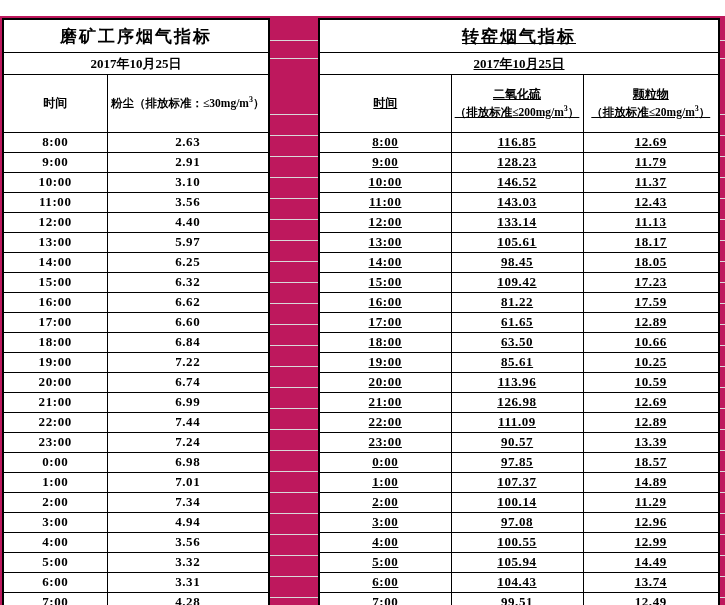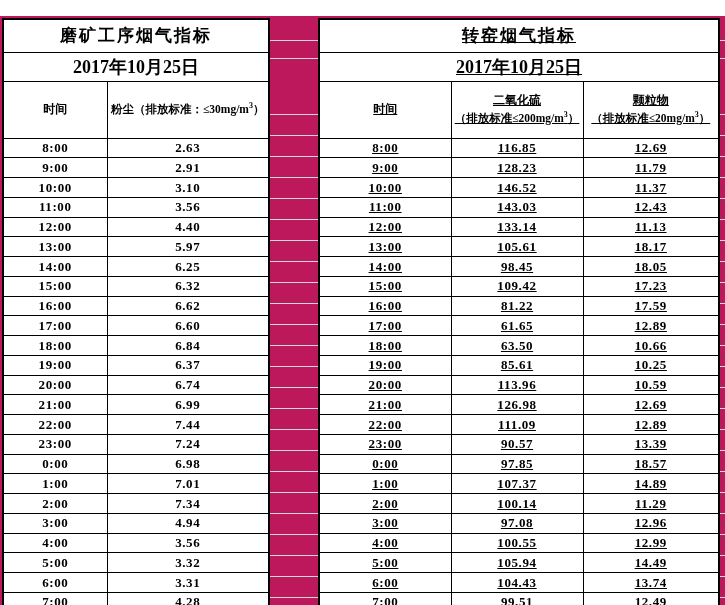--- a/index.html
+++ b/index.html
@@ -39,21 +39,21 @@
     border-collapse:collapse; table-layout:fixed;
     background:#ffffff; border:2px solid #000;
   }
   table.t-left  { width:266px; height:596px; }
   table.t-right { width:400px; height:596px; }
   td {
     border:1.5px solid #000; text-align:center; vertical-align:middle;
     padding:0; overflow:hidden; white-space:nowrap;
   }
   .title-cell  { height:27px; font-size:17px; letter-spacing:2px; }
-  .date-cell   { height:18px; font-size:18px; }
+  .date-cell   { height:18px; font-size:13px; }
   .header-cell { height:48px; font-size:12px; line-height:1.55; }
   .header-cell .spec { font-size:11.5px; }
   .cell { font-size:13px; letter-spacing:0.6px; }
   sup { font-size:8px; line-height:0; }
 </style>
 </head>
 <body>
 
 <div class="stage">
 
@@ -121,21 +121,21 @@
           <tr>
             <td class="cell">17:00</td>
             <td class="cell">6.60</td>
           </tr>
           <tr>
             <td class="cell">18:00</td>
             <td class="cell">6.84</td>
           </tr>
           <tr>
             <td class="cell">19:00</td>
-            <td class="cell">6.37</td>
+            <td class="cell">7.22</td>
           </tr>
           <tr>
             <td class="cell">20:00</td>
             <td class="cell">6.74</td>
           </tr>
           <tr>
             <td class="cell">21:00</td>
             <td class="cell">6.99</td>
           </tr>
           <tr>

